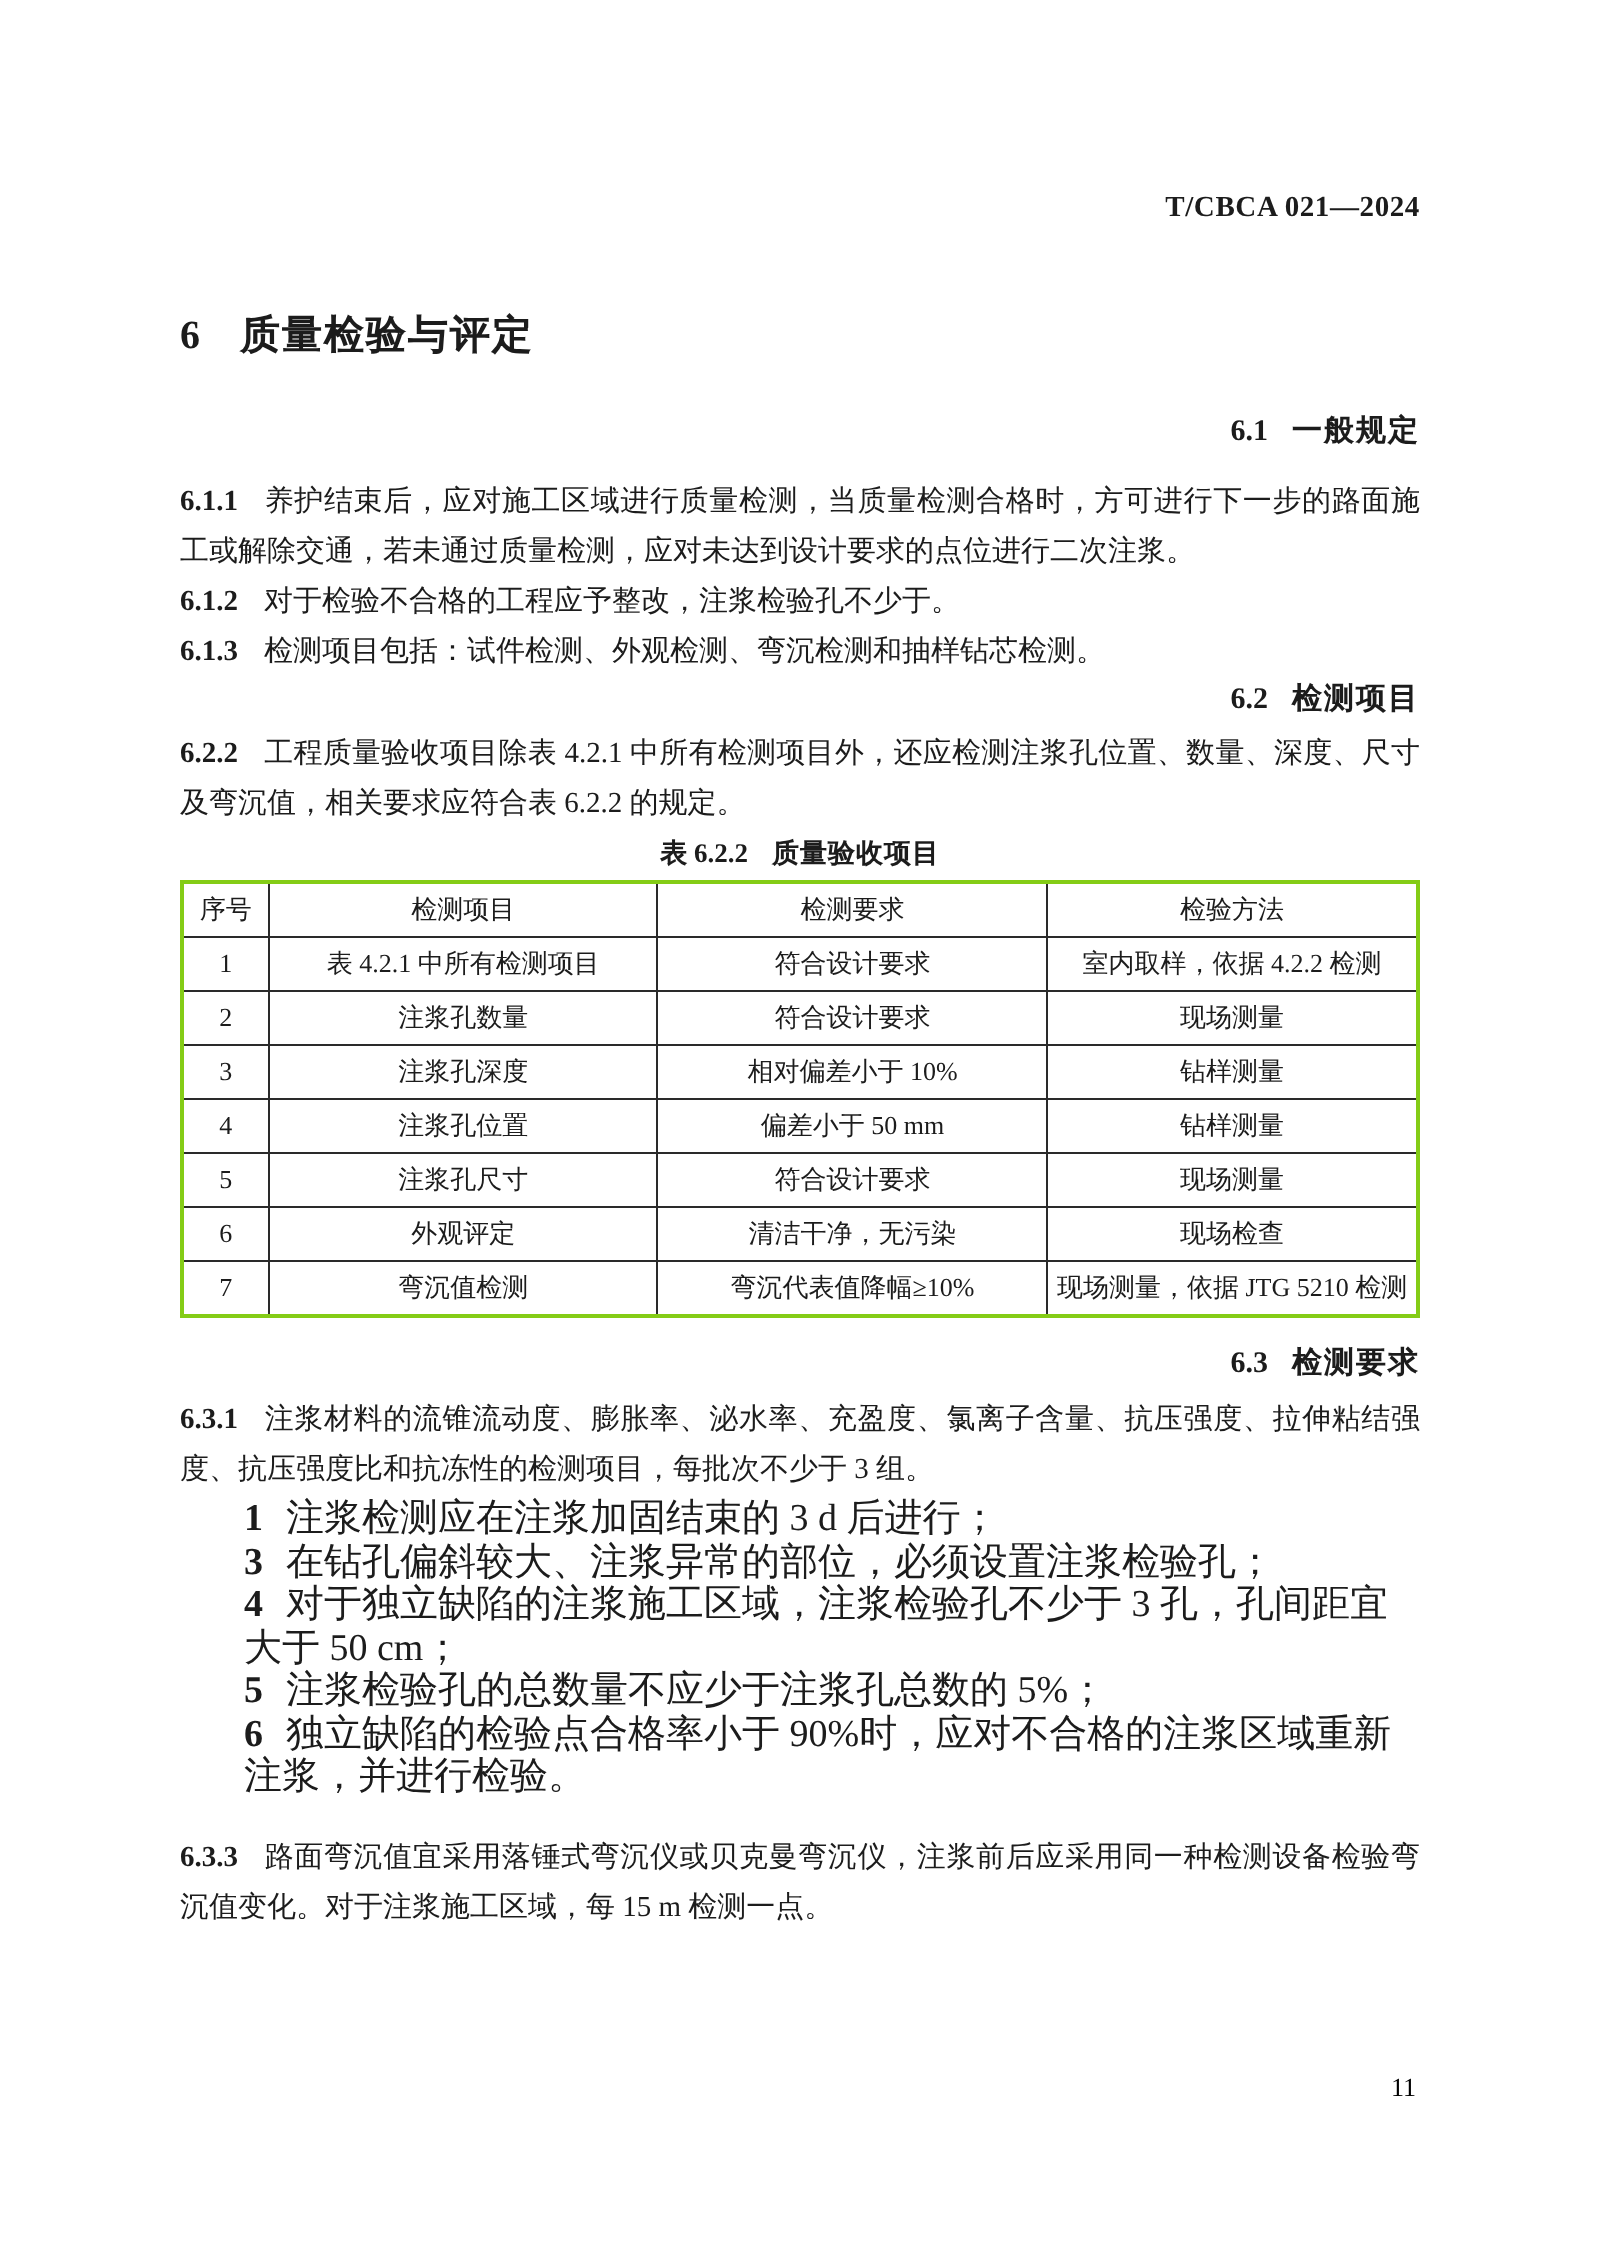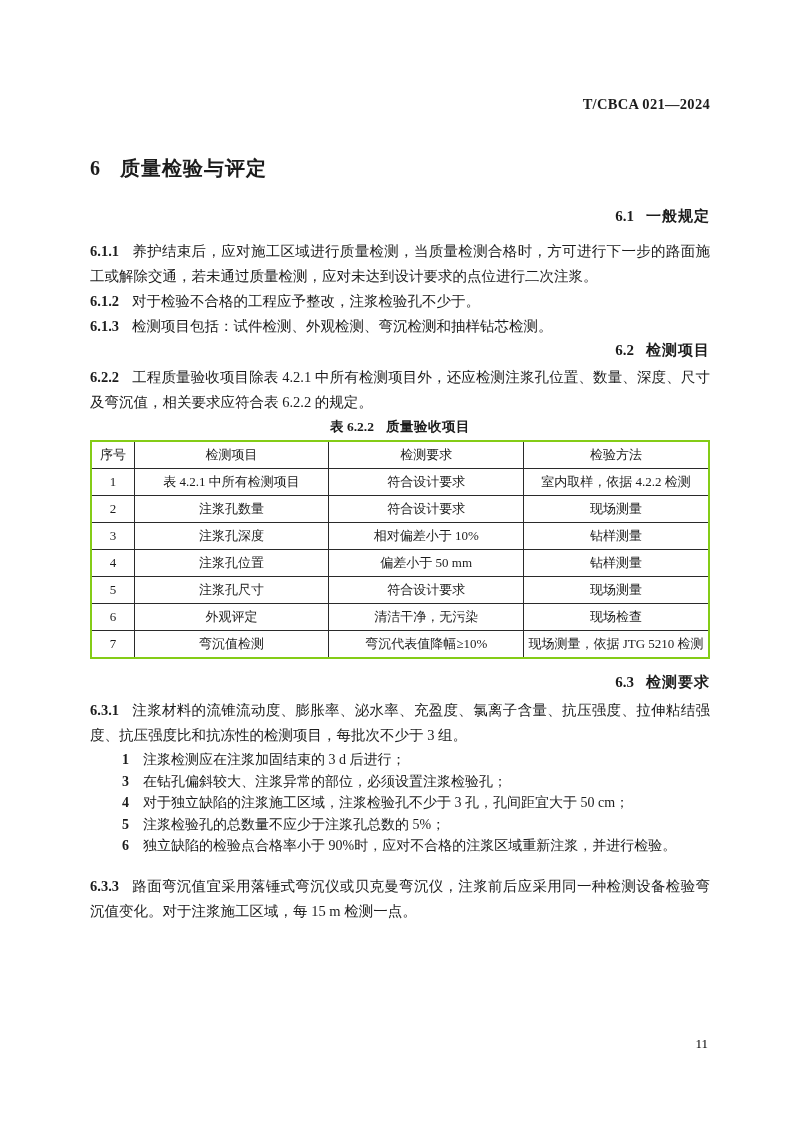--- a/index.html
+++ b/index.html
@@ -83,21 +83,21 @@
     white-space: nowrap;
   }
   col.c1 { width: 7%; }
   col.c2 { width: 31.5%; }
   col.c3 { width: 31.5%; }
   col.c4 { width: 30%; }
   ol.sublist {
     list-style: none;
     margin: 1px 0 0 0;
     padding: 0 0 0 32px;
-    font-size: 14px;
+    font-size: 19px;
     line-height: 21.5px;
   }
   ol.sublist .inum {
     display: inline-block;
     width: 21px;
     font-weight: bold;
   }
   p.clause.after-list { margin-top: 17px; }
   .page-number {
     position: absolute;

